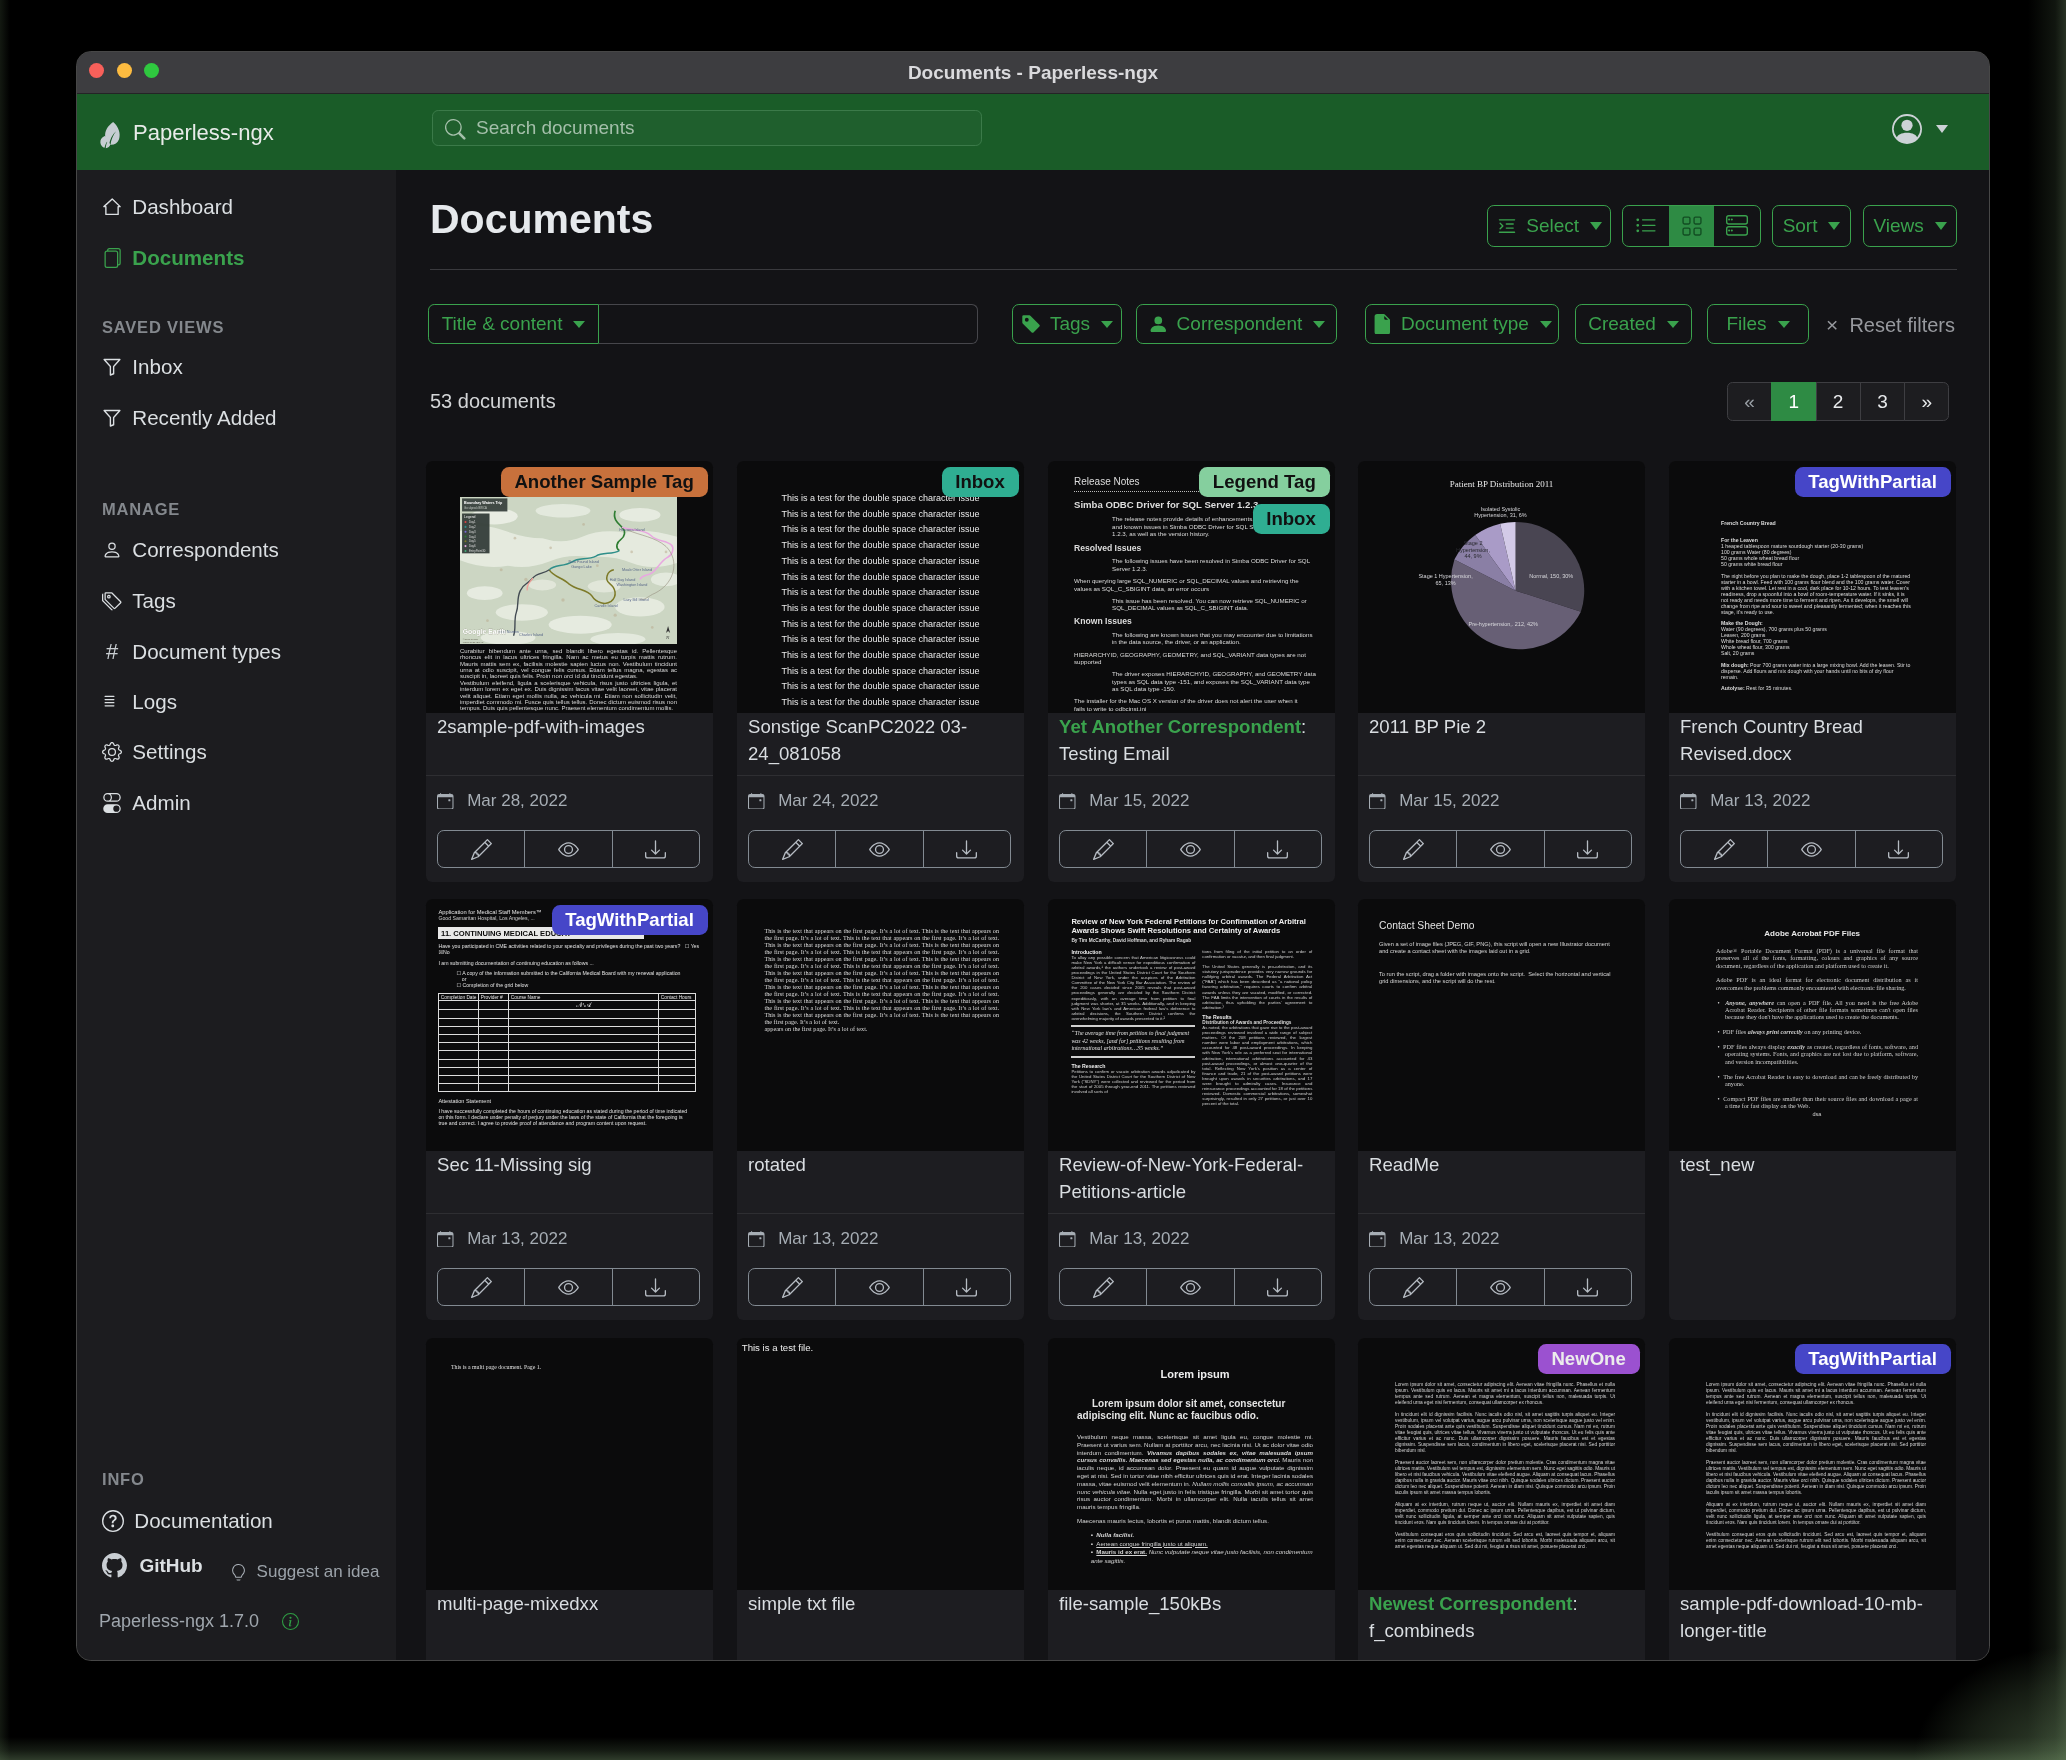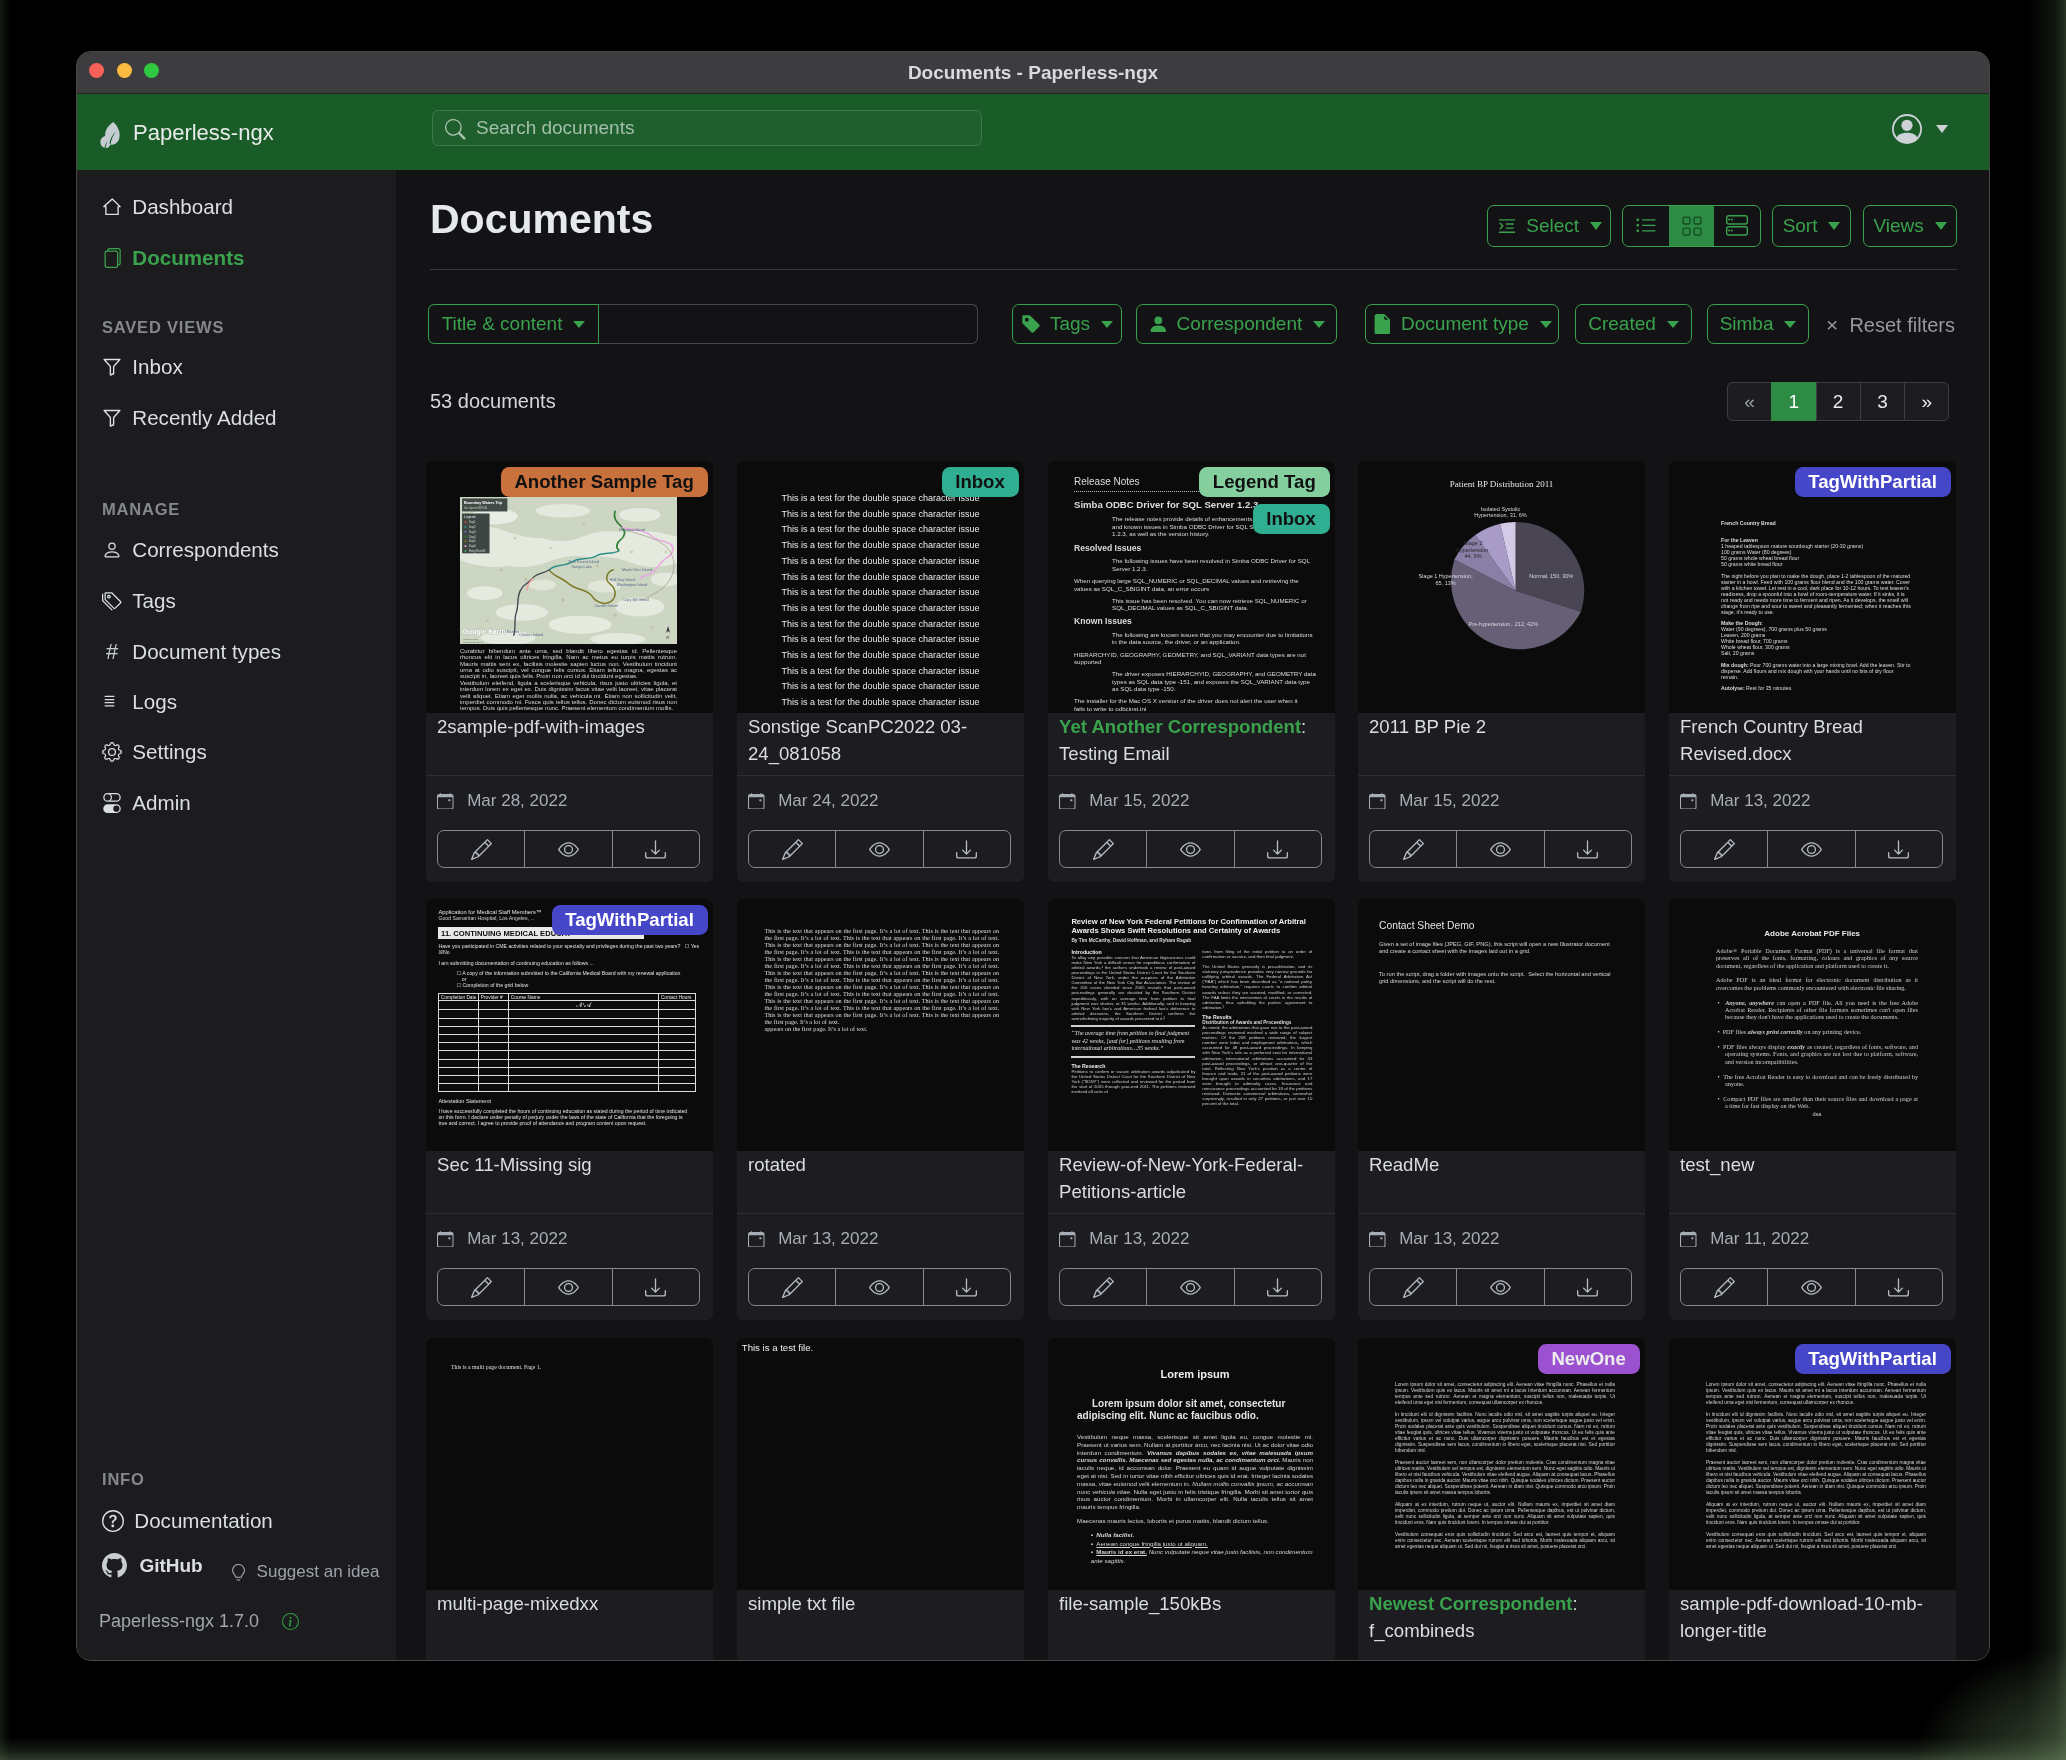--- a/index.html
+++ b/index.html
@@ -267,21 +267,21 @@
           <path d="M4 0h5.293A1 1 0 0 1 10 .293L13.707 4a1 1 0 0 1 .293.707V14a2 2 0 0 1-2 2H4a2 2 0 0 1-2-2V2a2 2 0 0 1 2-2zm5.5 1.5v2a1 1 0 0 0 1 1h2l-3-3z"></path>
         </svg>
         <span>Document type</span>
         <span class="caret" style="border-left-width:6.2px;border-right-width:6.2px;border-top-width:7.6px"></span>
       </div>
     <div class="btn" style="left:1498px;top:252px;width:117px;height:40px">
         <span>Created</span>
         <span class="caret" style="border-left-width:6.2px;border-right-width:6.2px;border-top-width:7.6px"></span>
       </div>
     <div class="btn" style="left:1630px;top:252px;width:102px;height:40px">
-        <span>Simba</span>
+        <span>Files</span>
         <span class="caret" style="border-left-width:6.2px;border-right-width:6.2px;border-top-width:7.6px"></span>
       </div>
     <div style="position:absolute;left:1749px;top:261px;font-size:20px;color:#97999e"><span style="font-size:21px">×</span>&nbsp; Reset filters</div>
     <div class="count">53 documents</div>
     <div class="pager">
       <div class="pcell first">«</div>
         <div class="pcell act">1</div>
         <div class="pcell">2</div>
         <div class="pcell">3</div>
         <div class="pcell last">»</div>
@@ -827,45 +827,20 @@
           <div class="jst" style="font-size:6.2px;line-height:7.3px;margin-bottom:7.6px">Adobe PDF is an ideal format for electronic document distribution as it overcomes the problems commonly encountered with electronic file sharing.</div>
           <div class="jst" style="font-size:6.2px;line-height:7.3px;margin-bottom:7.6px;padding-left:9px"><span style="margin-left:-7.6px">•&nbsp;&nbsp;</span><span class="tb" style="font-style:italic">Anyone, anywhere</span> can open a PDF file. All you need is the free Adobe Acrobat Reader. Recipients of other file formats sometimes can't open files because they don't have the applications used to create the documents.</div>
           <div class="jst" style="font-size:6.2px;line-height:7.3px;margin-bottom:7.6px;padding-left:9px"><span style="margin-left:-7.6px">•&nbsp;&nbsp;</span>PDF files <span class="tb" style="font-style:italic">always print correctly</span> on any printing device.</div>
           <div class="jst" style="font-size:6.2px;line-height:7.3px;margin-bottom:7.6px;padding-left:9px"><span style="margin-left:-7.6px">•&nbsp;&nbsp;</span>PDF files always display <span class="tb" style="font-style:italic">exactly</span> as created, regardless of fonts, software, and operating systems. Fonts, and graphics are not lost due to platform, software, and version incompatibilities.</div>
           <div class="jst" style="font-size:6.2px;line-height:7.3px;margin-bottom:7.6px;padding-left:9px"><span style="margin-left:-7.6px">•&nbsp;&nbsp;</span>The free Acrobat Reader is easy to download and can be freely distributed by anyone.</div>
           <div class="jst" style="font-size:6.2px;line-height:7.3px;padding-left:9px"><span style="margin-left:-7.6px">•&nbsp;&nbsp;</span>Compact PDF files are smaller than their source files and download a page at a time for fast display on the Web.</div>
           <div class="ctr" style="font-family:'Liberation Sans';font-size:5.5px;margin-top:1.4px">dsa</div>
         </div>
       </div>
       <div class="ttl">test_new</div>
-      <div class="foot">
-        <div class="date">
-            <svg class="ic" viewBox="0 0 16 16">
-              <use href="#i-cal"></use>
-            </svg>
-            <span>Mar 11, 2022</span>
-          </div>
-        <div class="btns">
-            <div>
-              <svg viewBox="0 0 16 16">
-                <use href="#i-pen"></use>
-              </svg>
-            </div>
-            <div>
-              <svg viewBox="0 0 16 16">
-                <use href="#i-eye"></use>
-              </svg>
-            </div>
-            <div>
-              <svg viewBox="0 0 16 16">
-                <use href="#i-dl"></use>
-              </svg>
-            </div>
-          </div>
-      </div>
     </div>
 
     <div class="card" style="left:660px;top:1286px">
       <div class="thumb">
         <div class="page" style="padding:4.1px 0 0 4.8px;color:#ededed;font-size:9.6px">This is a test file.</div>
       </div>
       <div class="ttl">simple txt file</div>
     </div>
 
     <div class="card" style="left:349px;top:1286px">

